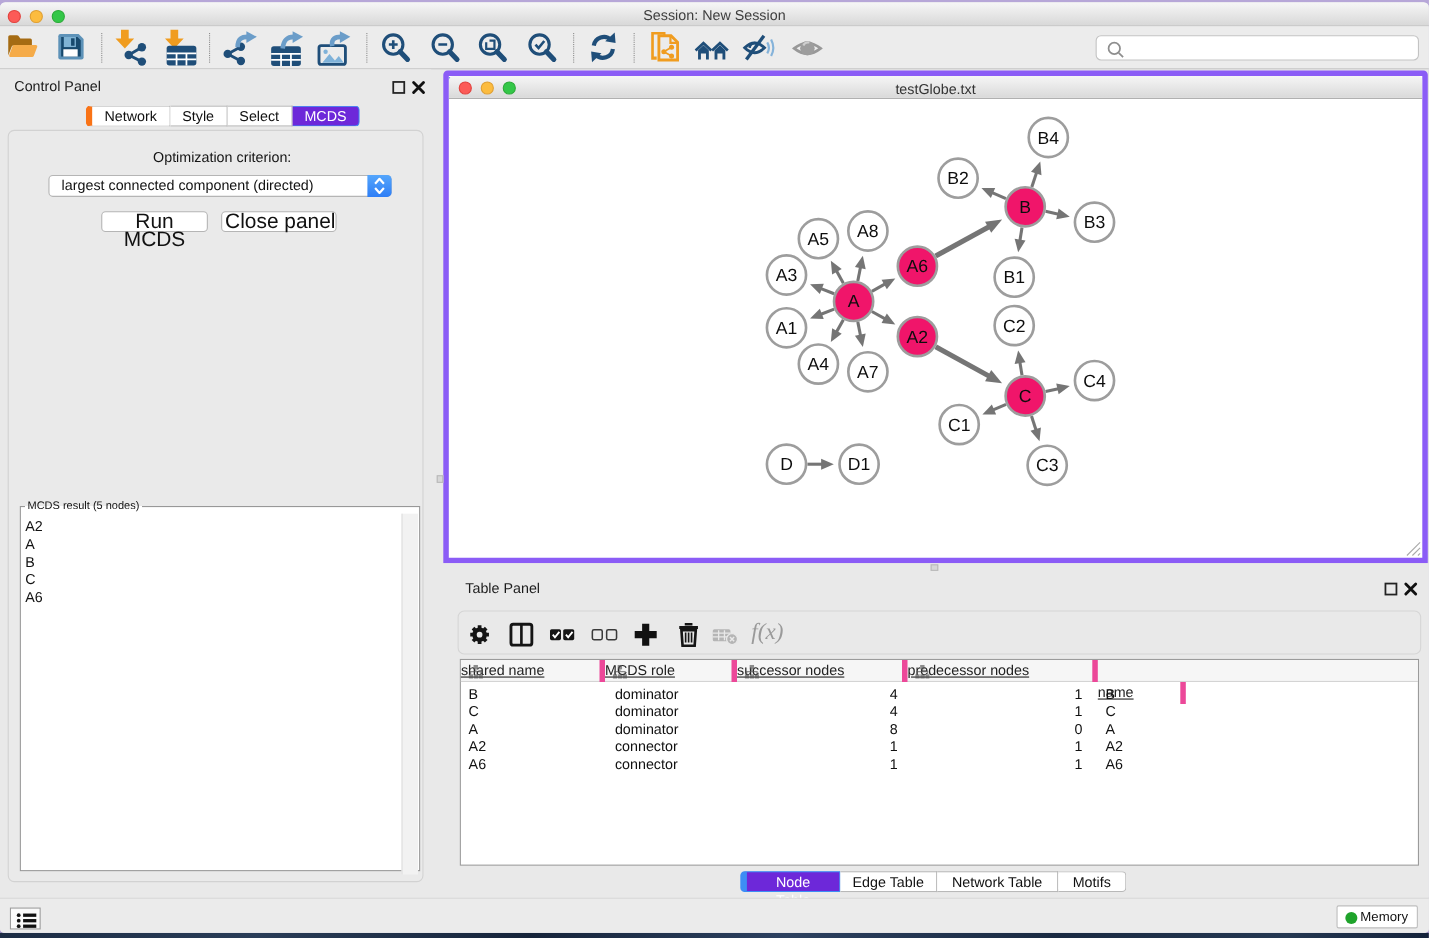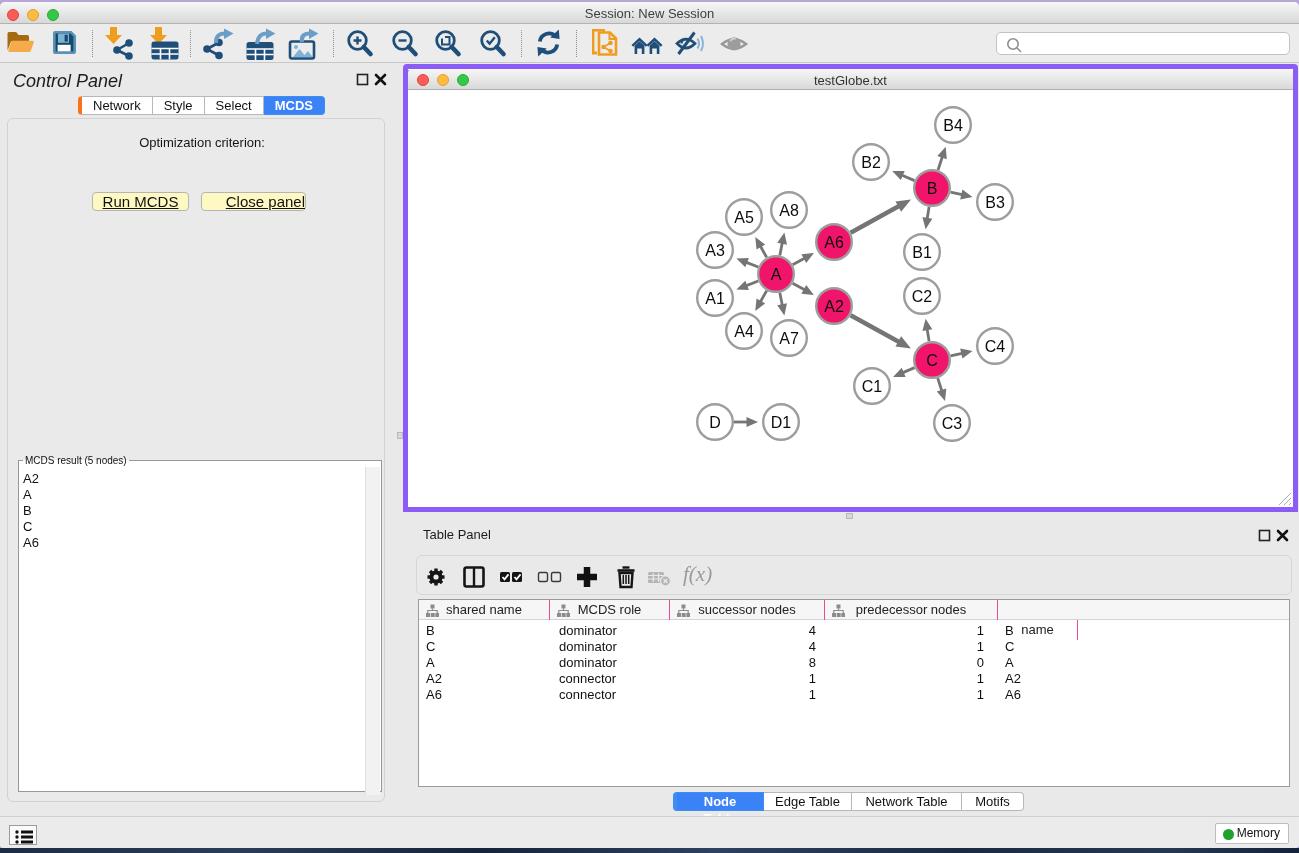--- a/index.html
+++ b/index.html
@@ -23,38 +23,38 @@
   
   #toolbar { position:absolute; left:0; top:22px; width:1299px; height:39px;
     background:#ececec; border-bottom:1px solid #c7c7c7; }
   .tsep { position:absolute; top:6px; height:27px; width:0;
     border-left:1.5px dotted #8d8d8d; }
   .ticon { position:absolute; top:5px; }
   #search { position:absolute; left:996px; top:8px; width:294px; height:23px;
     background:#fff; border:1px solid #c3c3c3; border-radius:5px; }
   
   #cpanel { position:absolute; left:0; top:61px; width:392px; height:753px; background:#e9e9e9; }
-  #cpanel .ptitle { position:absolute; left:13px; top:8px; font-size:18px; color:#1c1c1c;font-style:italic; }
+  #cpanel .ptitle { position:absolute; left:13px; top:8px; font-size:13px; color:#1c1c1c; }
   .tabrow { position:absolute; font-size:13px; }
   .tab { float:left; background:#fff; border:1px solid #b8b8b8; border-left:none;
     height:19px; line-height:17px; padding:0 11px; color:#111; text-align:center; }
-  .tab.first { border-left:4px solid #f97316; border-radius:4px 0 0 4px;text-align:center; }
+  .tab.first { border-left:6px solid #f97316; border-radius:4px 0 0 4px;text-align:center; }
   .tab.last { border-radius:0 4px 4px 0; }
-  .tab.sel { background:#3b82f6; border-color:#3d8df5; color:#fff;font-weight:bold; }
+  .tab.sel { background:#6d28d9; border-color:#3d8df5; color:#fff; }
   #cpinner { position:absolute; left:7px; top:55px; width:378px; height:684px;
     background:#eaeaea; border:1px solid #d2d2d2; border-radius:6px; }
   #optlabel { position:absolute; left:6px; top:16px; width:100%; text-align:center;
     font-size:13px; color:#141414; }
   #dropdown { position:absolute; left:36px; top:40px; width:312px; height:20px;
     background:#fff; border:1px solid #b5b5b5; border-radius:4px; font-size:13px;
     line-height:18px; padding-left:11px; color:#111; }
   #dropbtn { position:absolute; right:-1px; top:-1px; width:22px; height:20px;
     background:linear-gradient(#55a6fc,#2e7ef6); border-radius:0 4px 4px 0; }
-  .btn { position:absolute; background:#fef9c3; border:1px solid #b5b5b5; border-radius:4px;
-    font-size:15px; text-align:center; color:#111; height:19px; line-height:17px;text-decoration:underline; }
+  .btn { position:absolute; background:#ffffff; border:1px solid #b5b5b5; border-radius:4px;
+    font-size:19px; text-align:center; color:#111; height:19px; line-height:17px; }
   fieldset#mcds { position:absolute; left:10px; top:336px; width:364px; height:337px;
     background:#fff; border:1px solid #989898; }
   fieldset#mcds legend { font-size:10px; color:#111; margin-left:4px; padding:0 2px; }
   #mcdslist { font-size:13px; color:#111; line-height:16px; padding:5px 0 0 4px; }
   #mcds .sbar { position:absolute; right:1px; top:1px; width:15px; height:328px;
     background:#f2f2f2; border-left:1px solid #dedede; }
   
   #netwin { position:absolute; left:403px; top:62px; width:895px; height:448px;
     background:#fff; border:5px solid #8b5cf6; border-radius:4px 4px 0 0; }
   #nettitle { position:absolute; left:0; top:0; width:100%; height:21px;
@@ -66,22 +66,22 @@
   #nettitle .t3 { left:49px; background:#34c748; border:1px solid #2bab38; top:5px;}
   
   #tpanel { position:absolute; left:392px; top:510px; width:907px; height:304px; background:#e9e9e9; }
   #tpanel .ptitle { position:absolute; left:31px; top:15px; font-size:13px; color:#1c1c1c; }
   #ttoolbar { position:absolute; left:24px; top:43px; width:876px; height:40px;
     background:#e9e9e9; border:1px solid #d6d6d6; border-radius:6px; }
   #ttable { position:absolute; left:26px; top:87px; width:872px; height:188px;
     background:#fff; border:1px solid #9b9b9b; }
   #thead { position:absolute; left:0; top:0; width:100%; height:20px; background:#f6f6f6;
     border-bottom:1px solid #d4d4d4; font-size:13px; color:#222; }
-  .hcol { position:absolute; top:0; height:20px; border-right:1px solid #ec4899;
-    text-align:center; line-height:20px; }
+  .hcol { position:absolute; top:0; height:20px; border-right:5px solid #ec4899;
+    line-height:20px;text-decoration:underline; }
   .trow { position:absolute; font-size:13px; color:#111; height:16px; line-height:16px; }
   .cell { position:absolute; }
   .num { text-align:right; }
   
   #btabs { position:absolute; left:673px; top:790px; font-size:13px; }
   
   #statusbar { position:absolute; left:0; top:814px; width:1299px; height:32px;
     background:#ebebeb; border-top:1px solid #cfcfcf; border-radius:0 0 4px 4px; }
   #listbtn { position:absolute; left:9px; top:8px; width:28px; height:20px;
     background:#fafafa; border:1px solid #9c9c9c; }
@@ -218,20 +218,28 @@
       <path d="M20 2 L29 11 M29 2 L20 11" stroke="#111" stroke-width="2.6" stroke-linecap="round"></path>
     </svg>
     <div class="tabrow" style="left:78px; top:33px;">
       <div class="tab first">Network</div>
         <div class="tab">Style</div>
         <div class="tab">Select</div>
         <div class="tab last sel">MCDS</div>
     </div>
     <div id="cpinner">
       <div id="optlabel">Optimization criterion:</div>
+      <div id="dropdown">largest connected component (directed)
+        <div id="dropbtn">
+          <svg width="22" height="20">
+              <path d="M7 8 L11 3.6 L15 8" fill="none" stroke="#fff" stroke-width="2" stroke-linejoin="round"></path>
+              <path d="M7 12 L11 16.4 L15 12" fill="none" stroke="#fff" stroke-width="2" stroke-linejoin="round"></path>
+            </svg>
+        </div>
+      </div>
       <div class="btn" style="left:84px; top:73px; width:97px;">Run MCDS</div>
       <div class="btn" style="left:193px; top:73px; width:105px;text-align:right;">Close panel</div>
       <fieldset id="mcds">
         <legend>MCDS result (5 nodes)</legend>
         <div id="mcdslist">A2<br>A<br>B<br>C<br>A6</div>
         <div class="sbar"></div>
       </fieldset>
     </div>
   </div>
   <div id="netwin">

